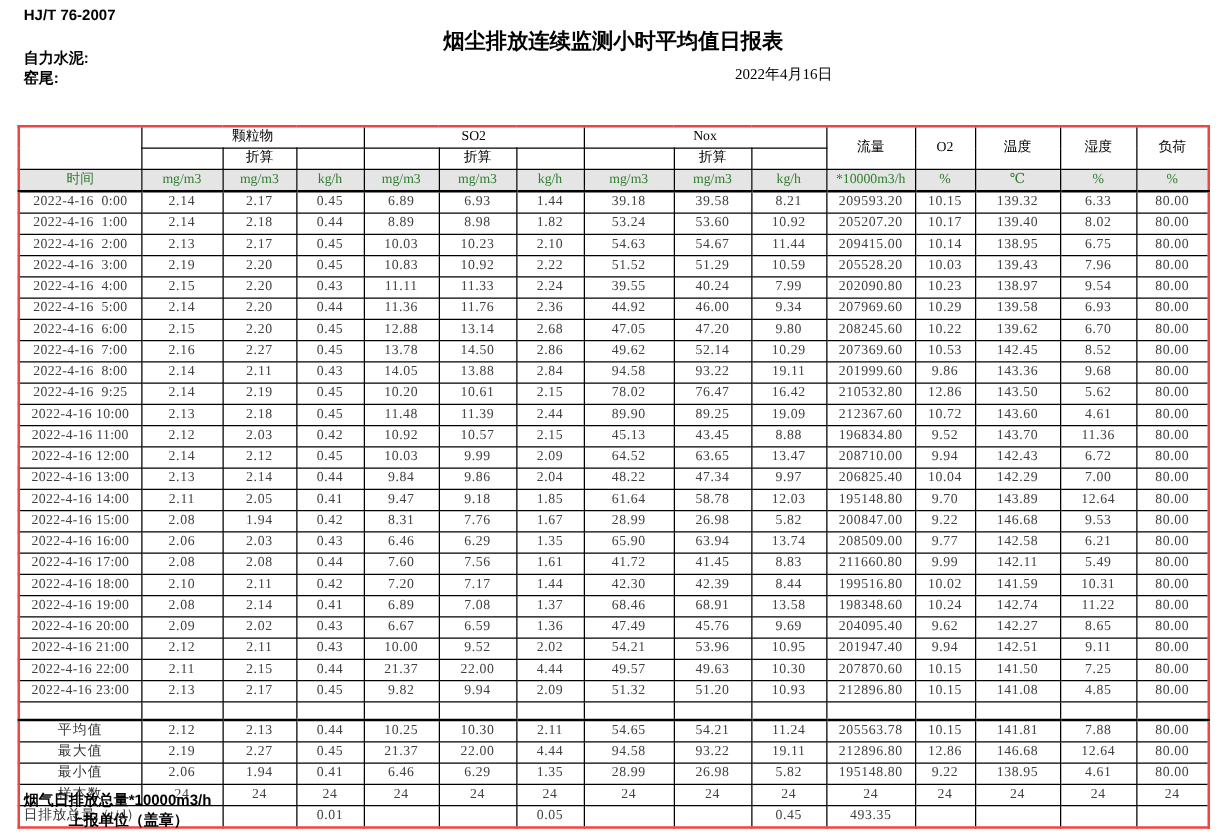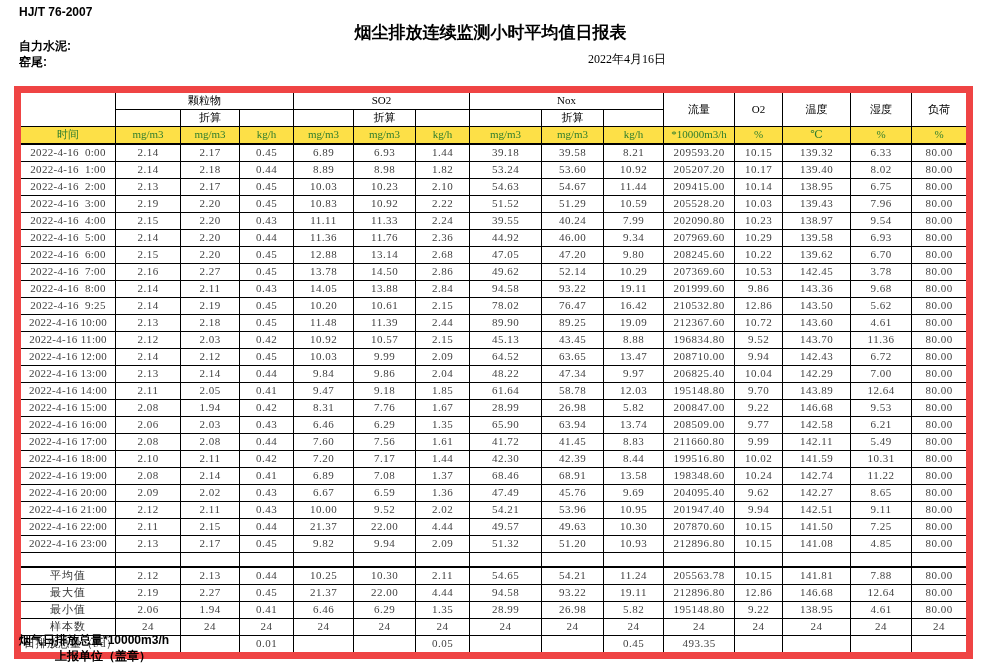--- a/index.html
+++ b/index.html
@@ -10,30 +10,30 @@
   .hdr-sans{font-family:"Liberation Sans","DejaVu Sans",sans-serif;font-weight:bold;font-size:12px;}
   .std{position:absolute;left:19px;top:5px;}
   .company{position:absolute;left:19px;top:38px;}
   .location{position:absolute;left:19px;top:54px;}
   .title{
     position:absolute;left:0;right:0;top:21px;text-align:center;
     font-family:"Liberation Sans","DejaVu Sans",sans-serif;font-weight:bold;font-size:17px;
   }
   .date{position:absolute;left:588px;top:51px;font-size:12px;}
   table.report{
-    position:absolute;left:14px;top:86px;width:952px;
-    border-collapse:collapse;table-layout:fixed;border:7px solid #ef4444;
+    position:absolute;left:14px;top:100px;width:952px;
+    border-collapse:collapse;table-layout:fixed;border:2px solid #ef4444;
   }
   th,td{
     border:1px solid #000;height:16px;padding:0 1px;
     font-size:11px;font-weight:normal;text-align:center;vertical-align:middle;
     line-height:1.05;white-space:pre;overflow:hidden;
   }
   thead th{color:#000;}
-  tr.units th{background:#fde047;color:#2e7d2e;border-bottom:2px solid #000;}
+  tr.units th{background:#e5e5e5;color:#2e7d2e;border-bottom:2px solid #000;}
   tbody td{color:#3f3f3f;letter-spacing:0.5px;}
   tbody td.time{letter-spacing:0.3px;}
   tr.spacer td{height:13px;}
   tr.sum-first td{border-top:2px solid #000;}
   td.slabel{letter-spacing:1px;color:#333;}
   td.dtlabel{text-align:left;padding-left:3px;letter-spacing:0.5px;margin-left:12px;}
   .foot1{position:absolute;left:19px;top:632px;}
   .foot2{position:absolute;left:19px;top:648px;margin-left:36px;}
   .foot3{position:absolute;left:185px;top:680px;}
 </style>
@@ -233,21 +233,21 @@
           <td>0.45</td>
           <td>13.78</td>
           <td>14.50</td>
           <td>2.86</td>
           <td>49.62</td>
           <td>52.14</td>
           <td>10.29</td>
           <td>207369.60</td>
           <td>10.53</td>
           <td>142.45</td>
-          <td>3.78</td>
+          <td>8.52</td>
           <td>80.00</td>
         </tr>
         <tr>
           <td class="time">2022-4-16  8:00</td>
           <td>2.14</td>
           <td>2.11</td>
           <td>0.43</td>
           <td>14.05</td>
           <td>13.88</td>
           <td>2.84</td>

